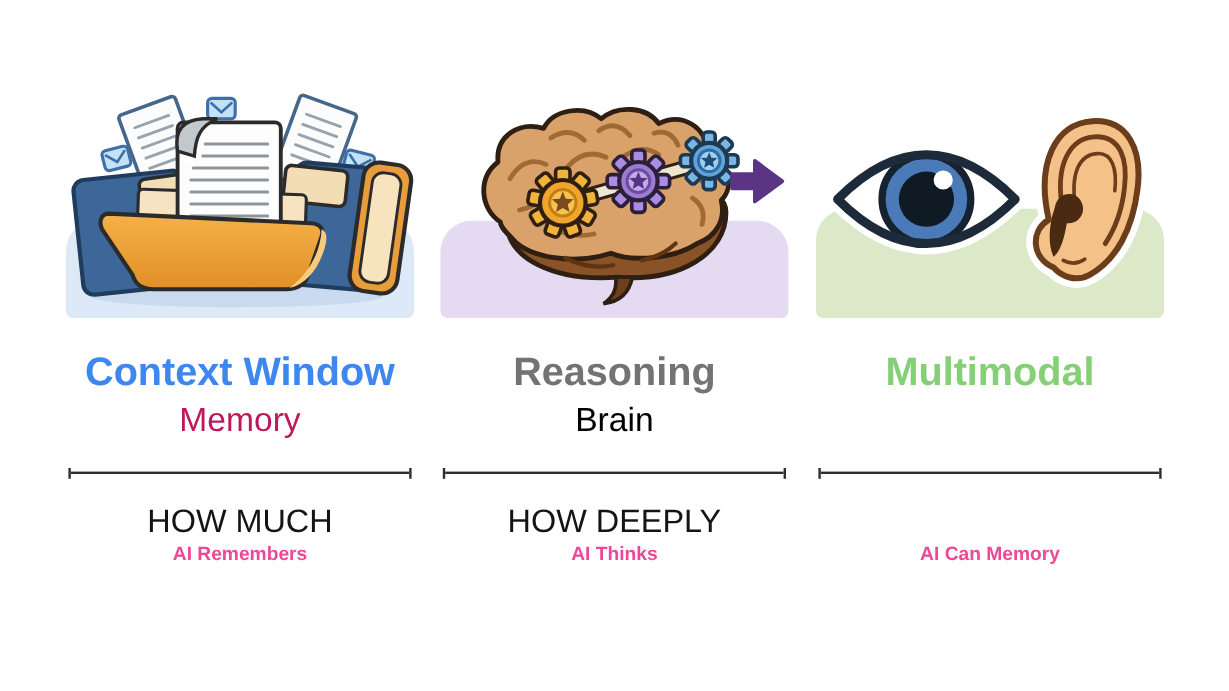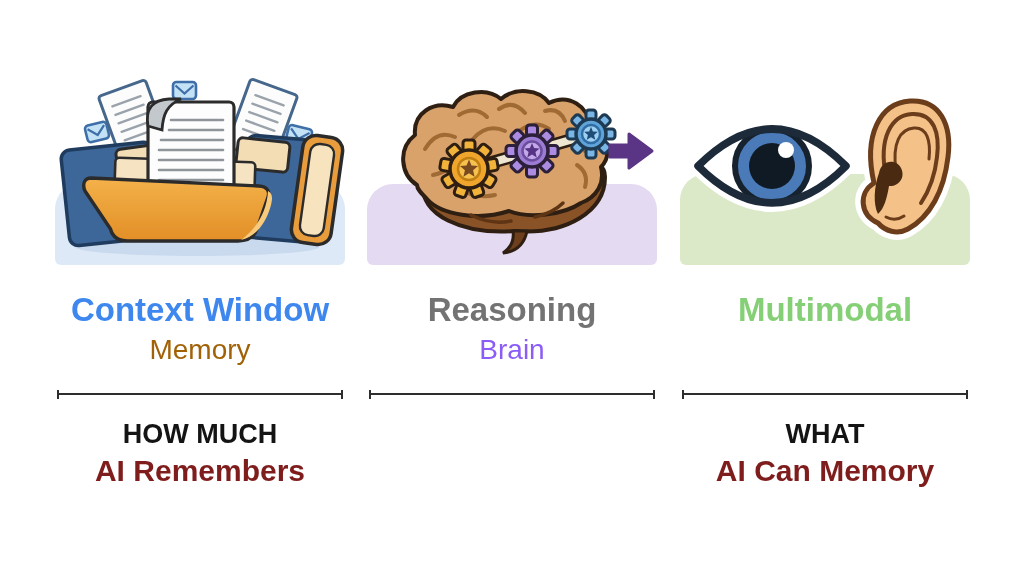--- a/index.html
+++ b/index.html
@@ -19,23 +19,23 @@
   .illus-2, .illus-3 { top:65px; height:200px; }
   .title { position:absolute; top:291px; left:0; right:0; text-align:center;
            font-size:33px; font-weight:700; letter-spacing:0; }
   .subtitle { position:absolute; top:334px; left:0; right:0; text-align:center;
               font-size:28px; font-weight:400; }
   .divider { position:absolute; top:390px; left:2px; right:2px; height:9px;
              border-left:2px solid #2e2e2e; border-right:2px solid #2e2e2e; }
   .divider::before { content:""; position:absolute; left:0; right:0; top:3px;
                      height:2px; background:#2e2e2e; }
   .measure { position:absolute; top:419px; left:0; right:0; text-align:center;
-             font-size:27px; font-weight:700; color:#141414; }
+             font-size:27px; font-weight:400; color:#141414; }
   .measure-detail { position:absolute; top:454px; left:0; right:0; text-align:center;
-                    font-size:30px; font-weight:700; color:#7f1d1d; }
+                    font-size:16px; font-weight:700; color:#ec4899; }
 </style>
 </head>
 <body>
 
 <div class="canvas">
 
   <section class="column col-1">
     <div class="blob" style="background: rgb(221, 233, 247);"></div>
 
     <svg class="illus illus-1" viewBox="0 0 290 215">
@@ -116,21 +116,21 @@
       </g>
 
       <g>
         <path d="M36,128 L204,136 C212,136.5 215,141 213,147 L202,179 C199,188 192,191 183,191
                  L73,191 C63,191 57.5,187 55.5,179 L30,141 C27,134 29.5,128 36,128 Z" fill="url(#fgrad)" stroke="#2b2b2b" stroke-width="3.4" stroke-linejoin="round"></path>
         <path d="M213,141 C212,162 201,179 186,190 C200,187 211,174 216,155 C218,147 217,143 213,141 Z" fill="#f8ca7c"></path>
       </g>
     </svg>
 
     <h2 class="title" style="color: rgb(61, 135, 239);">Context Window</h2>
-    <div class="subtitle" style="color: #a16207;">Memory</div>
+    <div class="subtitle" style="color: #be185d;">Memory</div>
     <div class="divider"></div>
     <div class="measure">HOW MUCH</div>
     <div class="measure-detail">AI Remembers</div>
   </section>
 
   <section class="column col-2">
     <div class="blob" style="background: rgb(228, 218, 241);"></div>
 
     <svg class="illus illus-2" viewBox="0 0 290 200">
       <defs>
@@ -219,22 +219,24 @@
         </g>
         <circle r="15" fill="#5fa3d9" stroke="#1d3a52" stroke-width="3.5"></circle>
         <circle r="9" fill="#9fd0f2" stroke="#2e6da4" stroke-width="2.5"></circle>
         <use href="#star" transform="scale(0.72)" fill="#1e4e78"></use>
       </g>
 
       <path d="M243,80 L262,80 L262,69 L285,86 L262,103 L262,92 L243,92 Z" fill="#5b3585" stroke="#5b3585" stroke-width="3" stroke-linejoin="round"></path>
     </svg>
 
     <h2 class="title" style="color: #737373;">Reasoning</h2>
-    <div class="subtitle" style="color: #8b5cf6;">Brain</div>
+    <div class="subtitle" style="color: #000000;">Brain</div>
     <div class="divider"></div>
+    <div class="measure">HOW DEEPLY</div>
+    <div class="measure-detail">AI Thinks</div>
   </section>
 
   <section class="column col-3">
     <div class="blob" style="background: rgb(219, 233, 200);"></div>
 
     <svg class="illus illus-3" viewBox="0 0 290 200">
       <defs>
         <clipPath id="eyeclip">
             <path d="M18,101 Q92,27 166,101 Q92,175 18,101 Z"></path>
           </clipPath>
@@ -259,17 +261,16 @@
         <path d="M206,112 C198,72 212,50 232,49 C254,48 260,68 257,92 C255,110 249,126 241,138" fill="none" stroke="#6b3d1a" stroke-width="4" stroke-linecap="round"></path>
         <path d="M216,106 C212,78 220,64 234,63 C247,62 251,76 249,94" fill="none" stroke="#6b3d1a" stroke-width="3" stroke-linecap="round"></path>
         <path d="M199,108 C201,95 216,93 221,103 C226,113 218,122 209,121 C207,133 204,144 198,149
                  C193,139 194,122 199,108 Z" fill="#4a2a10"></path>
         <path d="M206,152 q9,5 18,-1" fill="none" stroke="#6b3d1a" stroke-width="3" stroke-linecap="round"></path>
       </g>
     </svg>
 
     <h2 class="title" style="color: rgb(133, 207, 119);">Multimodal</h2>
     <div class="divider"></div>
-    <div class="measure">WHAT</div>
     <div class="measure-detail">AI Can Memory</div>
   </section>
 
 </div>
 
 </body></html>

